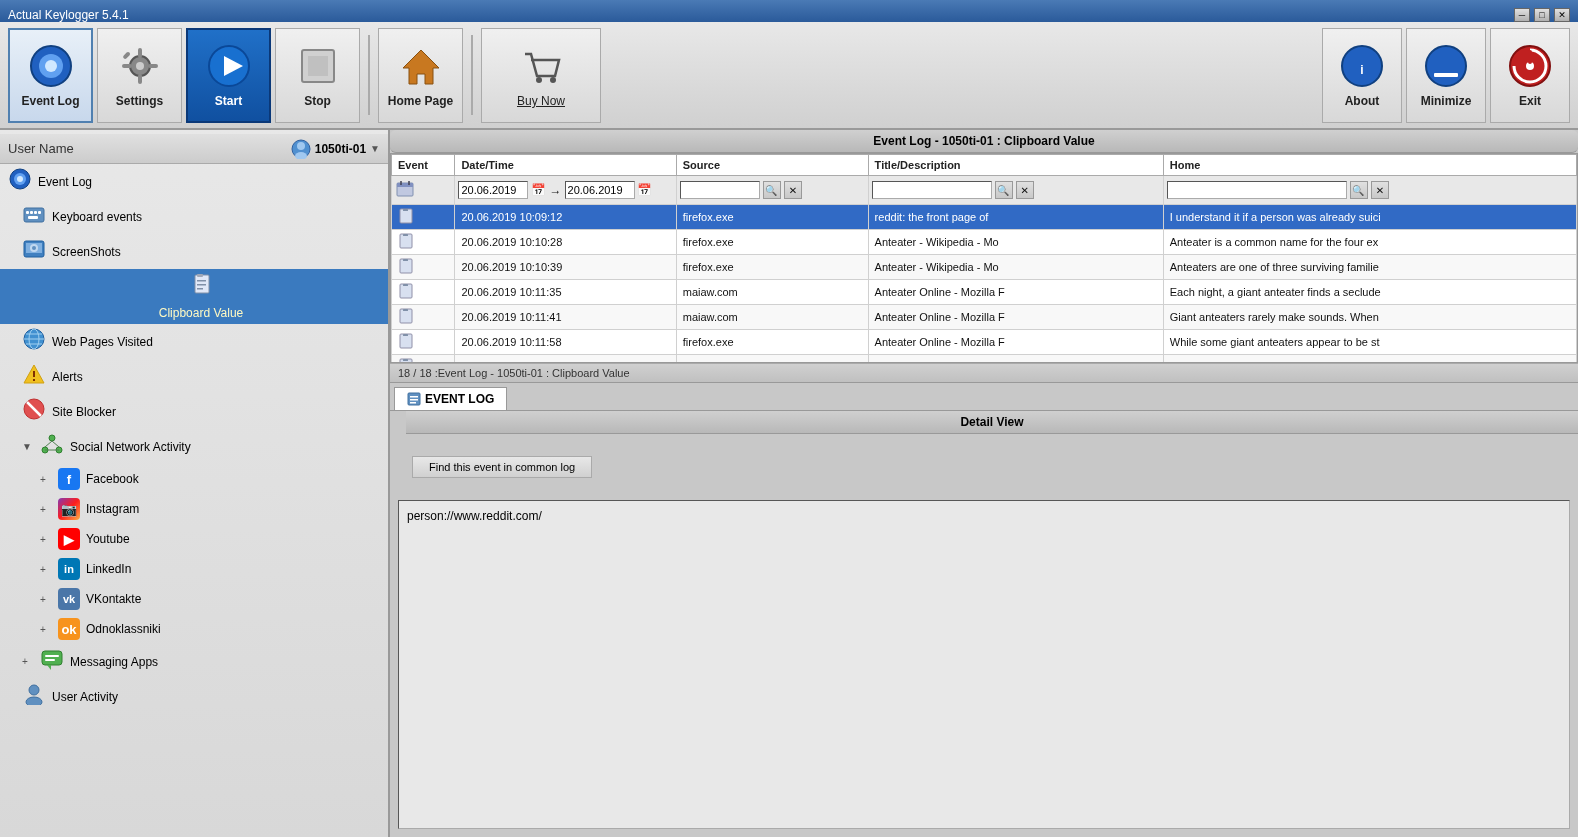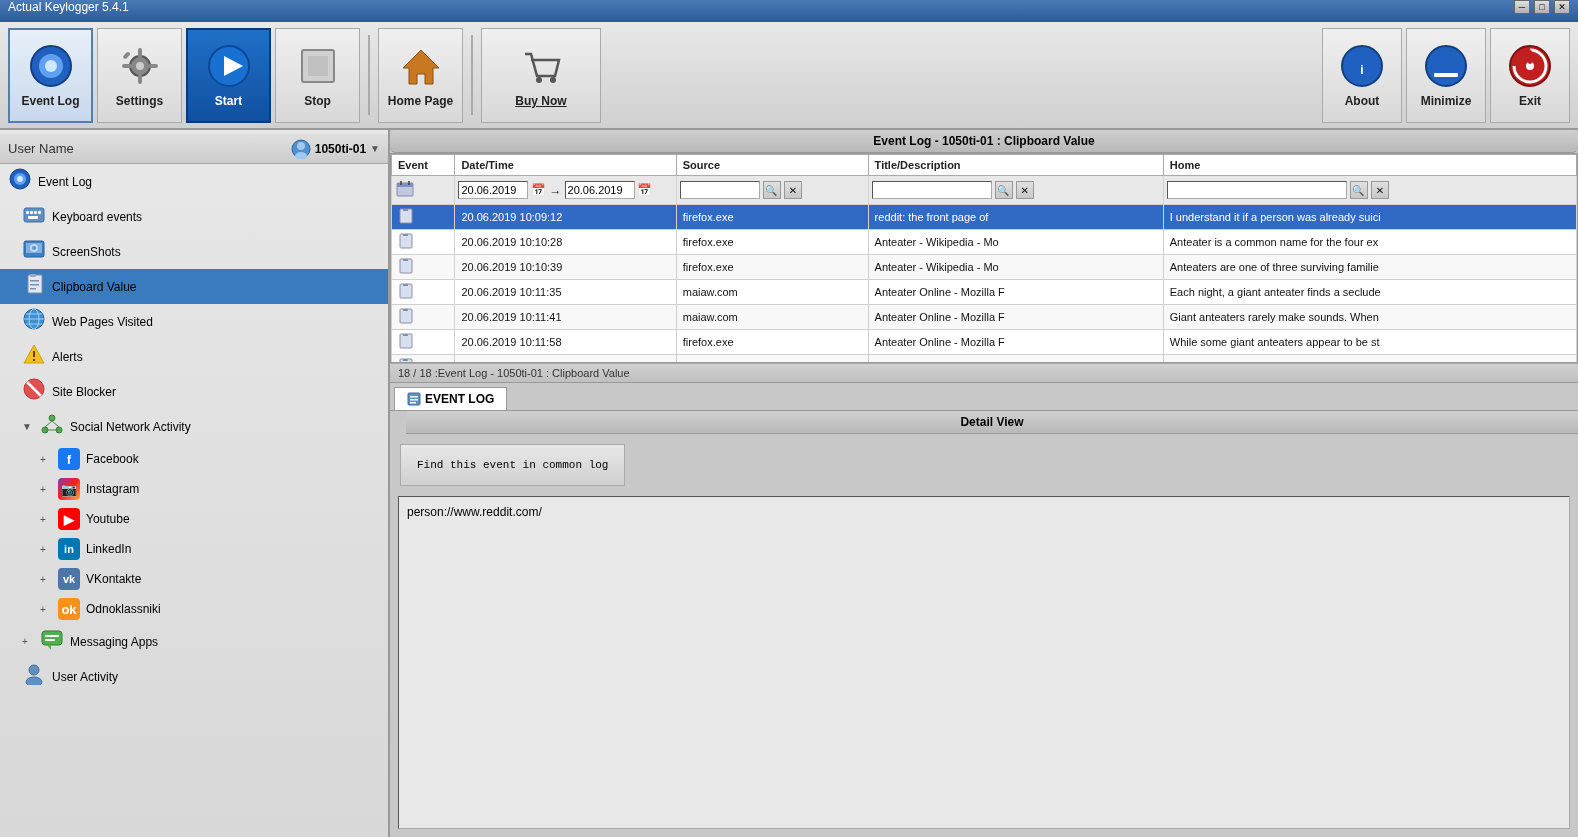--- a/index.html
+++ b/index.html
@@ -4,21 +4,21 @@
   <style>
     * { box-sizing: border-box; margin: 0; padding: 0; font-family: 'Segoe UI', Tahoma, Arial, sans-serif; font-size: 12px; }
     body { background: #c0c0c0; width: 1578px; height: 837px; overflow: hidden; }
 
     
     #titlebar {
       background: linear-gradient(to bottom, #4a7ab5, #2a5a9a);
       color: white;
       height: 22px;
       display: flex;
-      align-items: flex-start;
+      align-items: flex-end;
       padding: 0 8px;
       justify-content: space-between;
     }
     #titlebar-controls { display: flex; gap: 4px; }
     .tb-btn {
       width: 16px; height: 14px;
       background: linear-gradient(to bottom, #e0e0e0, #b0b0b0);
       border: 1px solid #666;
       cursor: pointer;
       display: flex; align-items: center; justify-content: center;
@@ -83,21 +83,21 @@
       gap: 8px;
       height: 30px;
     }
     #username-label { color: #333; font-size: 13px; }
     .tree-item {
       display: flex; align-items: center;
       padding: 4px 8px;
       cursor: pointer;
       gap: 6px;
     }
-    .tree-item.selected { background: #3a7abf; color: #000000; }
+    .tree-item.selected { background: #3a7abf; color: #fef9c3; flex-direction: column; }
     .tree-icon { font-size: 18px; width: 24px; text-align: center; }
     .tree-label { font-size: 12px; }
     .tree-indent-1 { padding-left: 22px; }
     .tree-indent-2 { padding-left: 40px; }
 
     
     .social-icon {
       width: 22px; height: 22px;
       border-radius: 4px;
       display: flex; align-items: center; justify-content: center;
@@ -225,28 +225,27 @@
       background: linear-gradient(to bottom, #d0d0d0, #b8b8b8);
       text-align: center;
       padding: 4px;
       font-size: 12px;
       font-weight: bold;
       border-bottom: 1px solid #999;
       color: #000;
       margin-left: 16px;
     }
     #find-btn {
-      margin: 6px;
-      padding: 14px 16px;
+      margin: 18px;
+      padding: 4px 16px;
       background: linear-gradient(to bottom, #e8e8e8, #d0d0d0);
       border: 1px solid #aaa;
       cursor: pointer;
       font-size: 11px;
       width: fit-content;
-      font-family: Liberation Mono, monospace;
     }
     #detail-content {
       flex: 1;
       background: #e8e8e8;
       border: 1px inset #aaa;
       margin: 0 8px 8px 8px;
       padding: 8px;
       font-size: 12px;
       color: #000;
       overflow-y: auto;
@@ -348,21 +347,21 @@
   <div class="separator"></div>
 
   <div class="tool-btn" style="width: 120px;">
     <div class="tool-icon">
       <svg width="44" height="44" viewBox="0 0 44 44">
         <path d="M6,10 L12,10 L18,32 L36,32 L40,16 L12,16" fill="none" stroke="#555" stroke-width="2.5"></path>
         <circle cx="20" cy="36" r="3" fill="#555"></circle>
         <circle cx="34" cy="36" r="3" fill="#555"></circle>
       </svg>
     </div>
-    <span style="font-weight: bold; text-decoration: underline;">Buy Now</span>
+    <span style="font-weight: normal; text-decoration: underline;">Buy Now</span>
   </div>
 
   <div style="flex:1"></div>
 
   <div class="tool-btn" style="width: 80px;">
     <div class="tool-icon">
       <svg width="44" height="44" viewBox="0 0 44 44">
         <circle cx="22" cy="22" r="20" fill="#2060c0" stroke="#104080" stroke-width="2"></circle>
         <text x="22" y="30" text-anchor="middle" font-size="24" font-weight="bold" fill="white">i</text>
       </svg>

